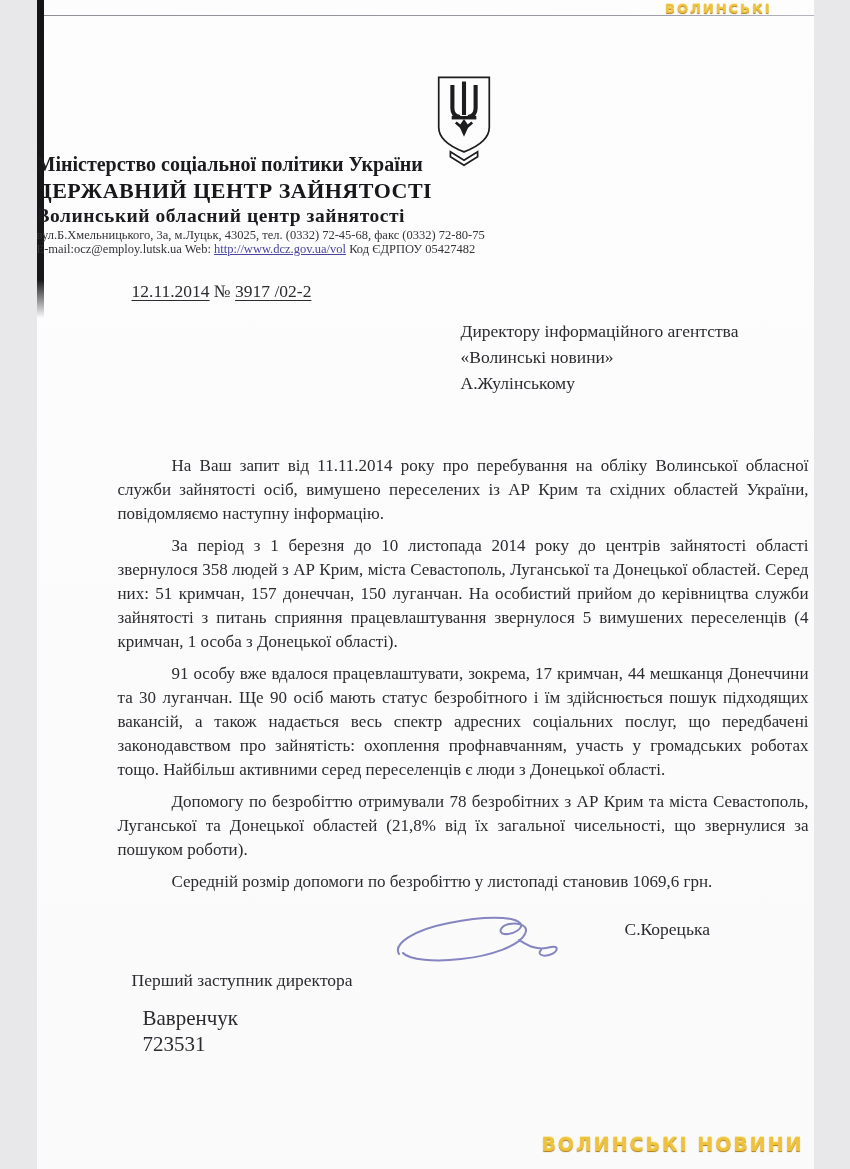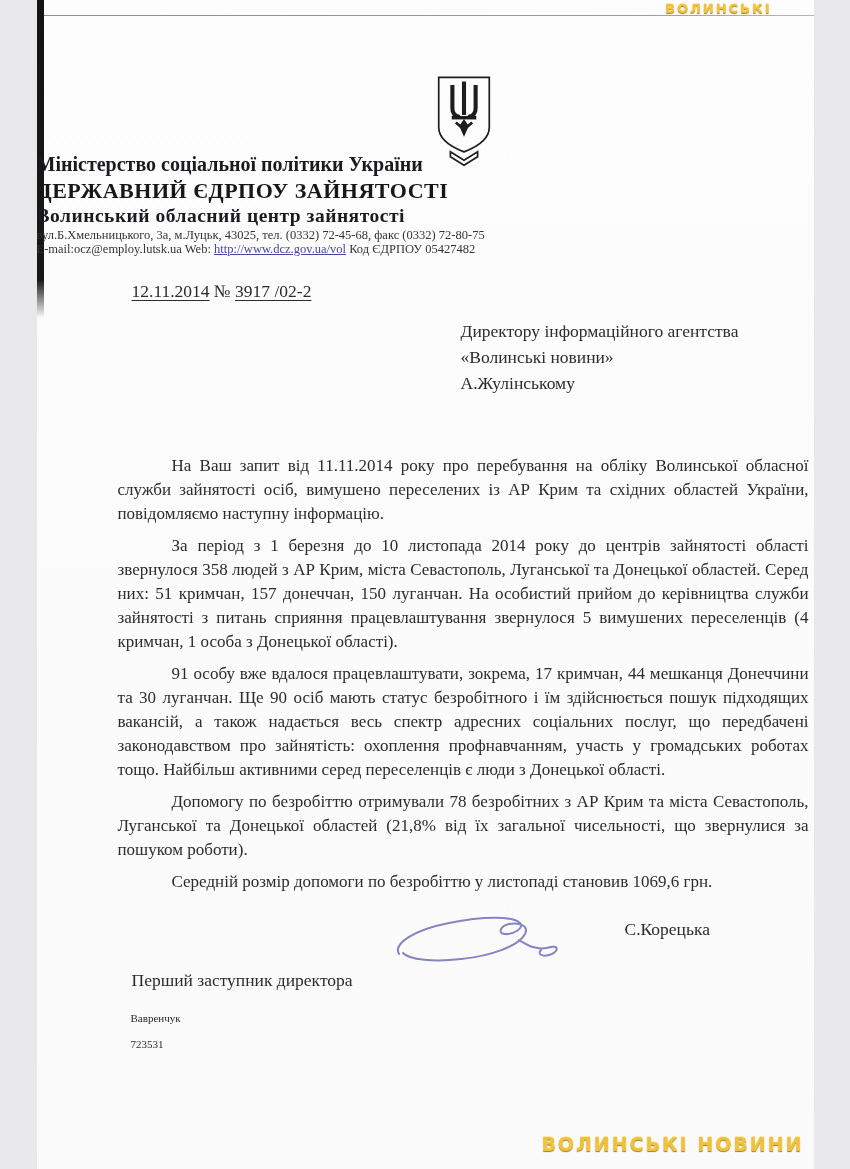--- a/index.html
+++ b/index.html
@@ -42,21 +42,21 @@
   .addressee{position:absolute;left:424px;top:318px;font-size:17.5px;line-height:26px;}
   
   .body-text{position:absolute;left:73px;top:446px;width:707px;
     font-size:17px;line-height:24px;text-align:justify;}
   .body-text p{margin:8px;text-indent:54px;}
   
   .sig-position{position:absolute;left:95px;top:970px;font-size:17.5px;}
   .sig-name{position:absolute;left:588px;top:919px;font-size:17.5px;}
   .sig-scribble{position:absolute;left:342px;top:896px;}
   
-  .executor{position:absolute;left:94px;top:1005px;font-size:11px;line-height:26px;}
+  .executor{position:absolute;left:106px;top:1005px;font-size:21px;line-height:26px;}
 </style>
 </head>
 <body>
 
 <div class="page">
 
   <div class="scan-top-line"></div>
   <div class="scan-left-edge"></div>
 
   <div class="wm wm-top">ВОЛИНСЬКІ</div>
@@ -75,21 +75,21 @@
       <path d="M45,66 L38,76 L45,92 L52,76 Z" fill="#1d1d20"></path>
     </svg>
   </div>
   <div class="ribbon">
     <svg width="32" height="17" viewBox="0 0 36 20" xmlns="http://www.w3.org/2000/svg">
       <path d="M2,2 L18,12 L34,2 L34,8 L18,18 L2,8 Z" fill="#ffffff" stroke="#1d1d20" stroke-width="2"></path>
     </svg>
   </div>
 
   <div class="lh-ministry">Міністерство соціальної політики України</div>
-  <div class="lh-state">ДЕРЖАВНИЙ ЄДРПОУ ЗАЙНЯТОСТІ</div>
+  <div class="lh-state">ДЕРЖАВНИЙ ЦЕНТР ЗАЙНЯТОСТІ</div>
   <div class="lh-regional">Волинський обласний центр зайнятості</div>
   <div class="lh-address">вул.Б.Хмельницького, 3а, м.Луцьк, 43025, тел. (0332) 72-45-68, факс (0332) 72-80-75</div>
   <div class="lh-contacts"><span>E-mail:ocz@employ.lutsk.ua Web: </span><span class="lh-link">http://www.dcz.gov.ua/vol</span><span> Код ЄДРПОУ 05427482</span></div>
 
   <div class="refline"><span class="u">12.11.2014</span>&nbsp;<span>№</span>&nbsp;<span class="u">3917 /02-2</span></div>
 
   <div class="addressee">
     <div>Директору інформаційного агентства</div>
     <div>«Волинські новини»</div>
     <div>А.Жулінському</div>

